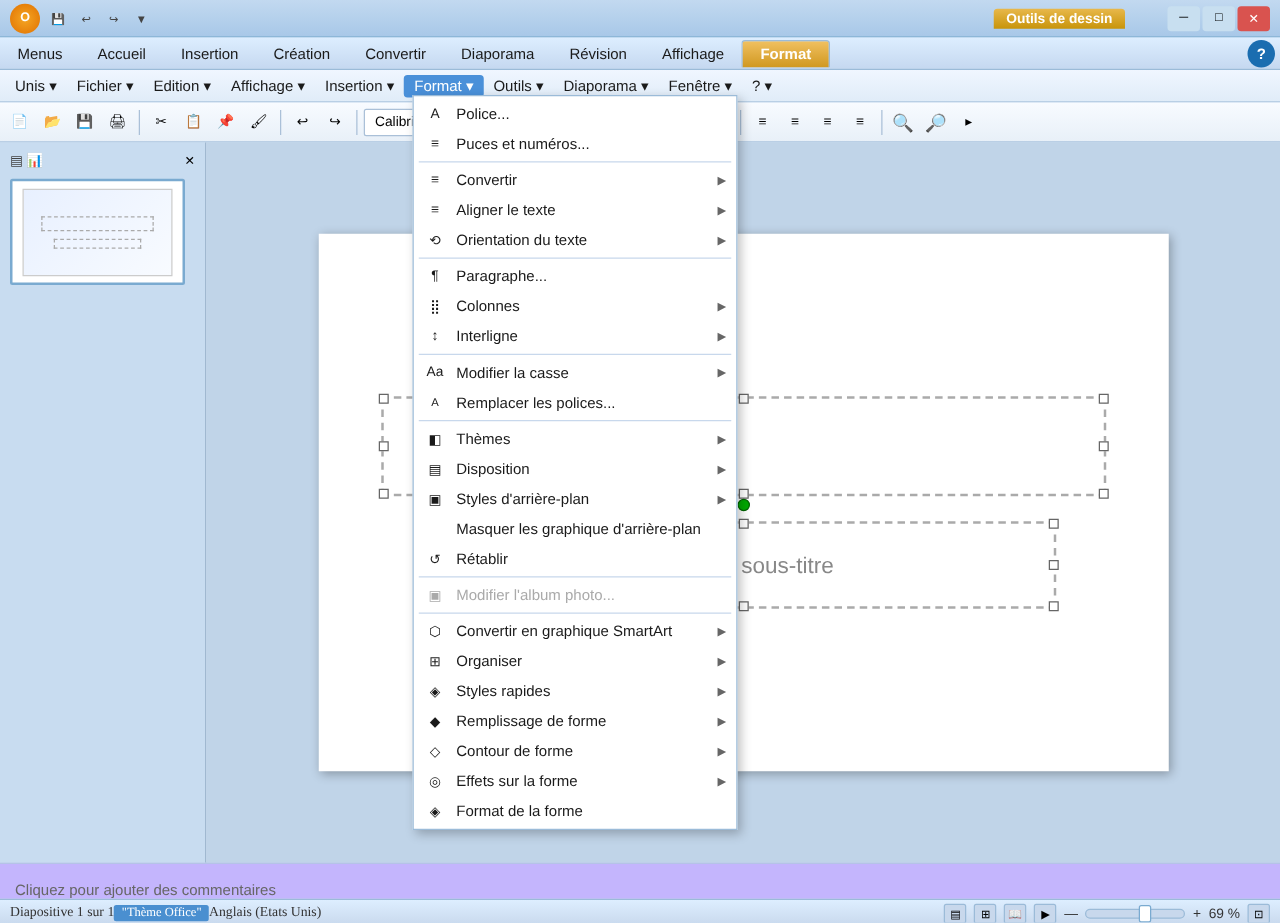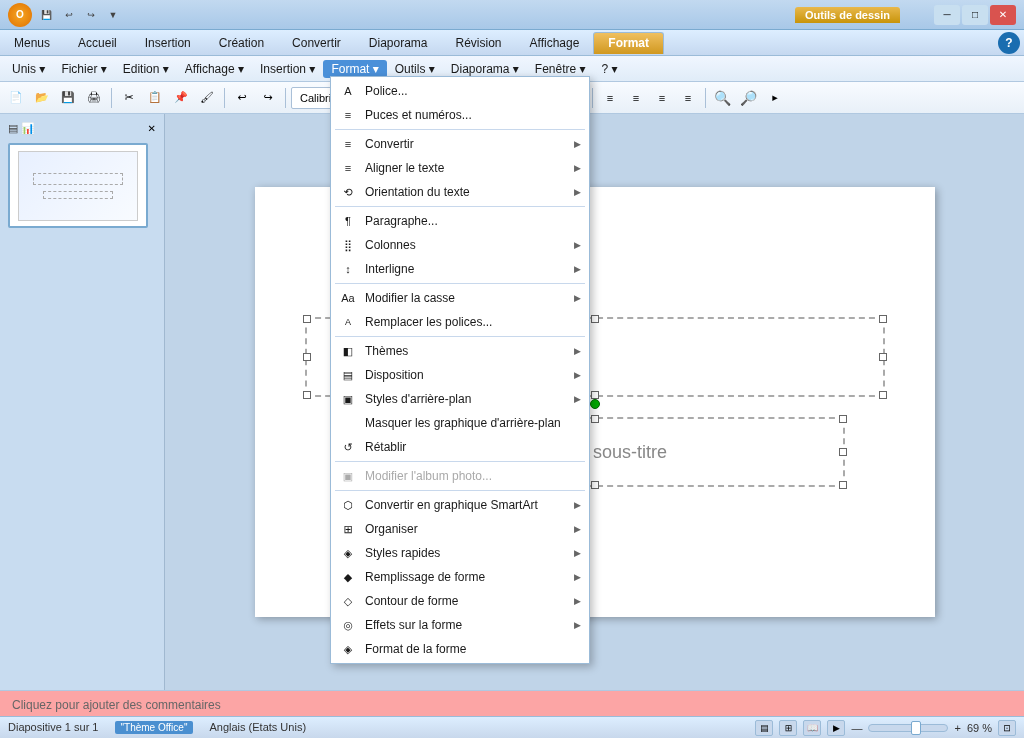--- a/index.html
+++ b/index.html
@@ -210,32 +210,32 @@
     
     #status-bar {
       background: linear-gradient(to bottom, #ddeeff, #c8d8ec);
       height: 22px;
       display: flex;
       align-items: center;
       justify-content: space-between;
       padding: 0 8px;
       border-top: 1px solid #9bbbd8;
     }
-    #status-bar .status-left { font-size: 11px; color: #333; display: flex; gap: 16px; }
+    #status-bar .status-left { font-size: 11px; color: #333; display: flex; gap: 0; font-family: Liberation Serif, serif; }
     #status-bar .status-right { display: flex; align-items: center; gap: 6px; font-size: 11px; color: #333; }
     .status-btn { width: 18px; height: 16px; background: #c8d8ec; border: 1px solid #9bbbd8; cursor: pointer; display: flex; align-items: center; justify-content: center; font-size: 9px; border-radius: 2px; }
     .theme-pill { background: #4a8fd0; color: white; padding: 1px 6px; border-radius: 2px; font-size: 10px; cursor: pointer; }
 
     
     #comments-bar {
-      background: #fca5a5;
+      background: #c4b5fd;
       height: 26px;
       display: flex;
-      align-items: flex-end;
-      padding: 4px 12px;
+      align-items: flex-start;
+      padding: 14px 12px;
       border-top: 1px solid #b0c8e0;
       font-size: 12px;
       color: #666;
     }
 
     
     #format-menu {
       position: fixed;
       left: 330px;
       top: 76px;

